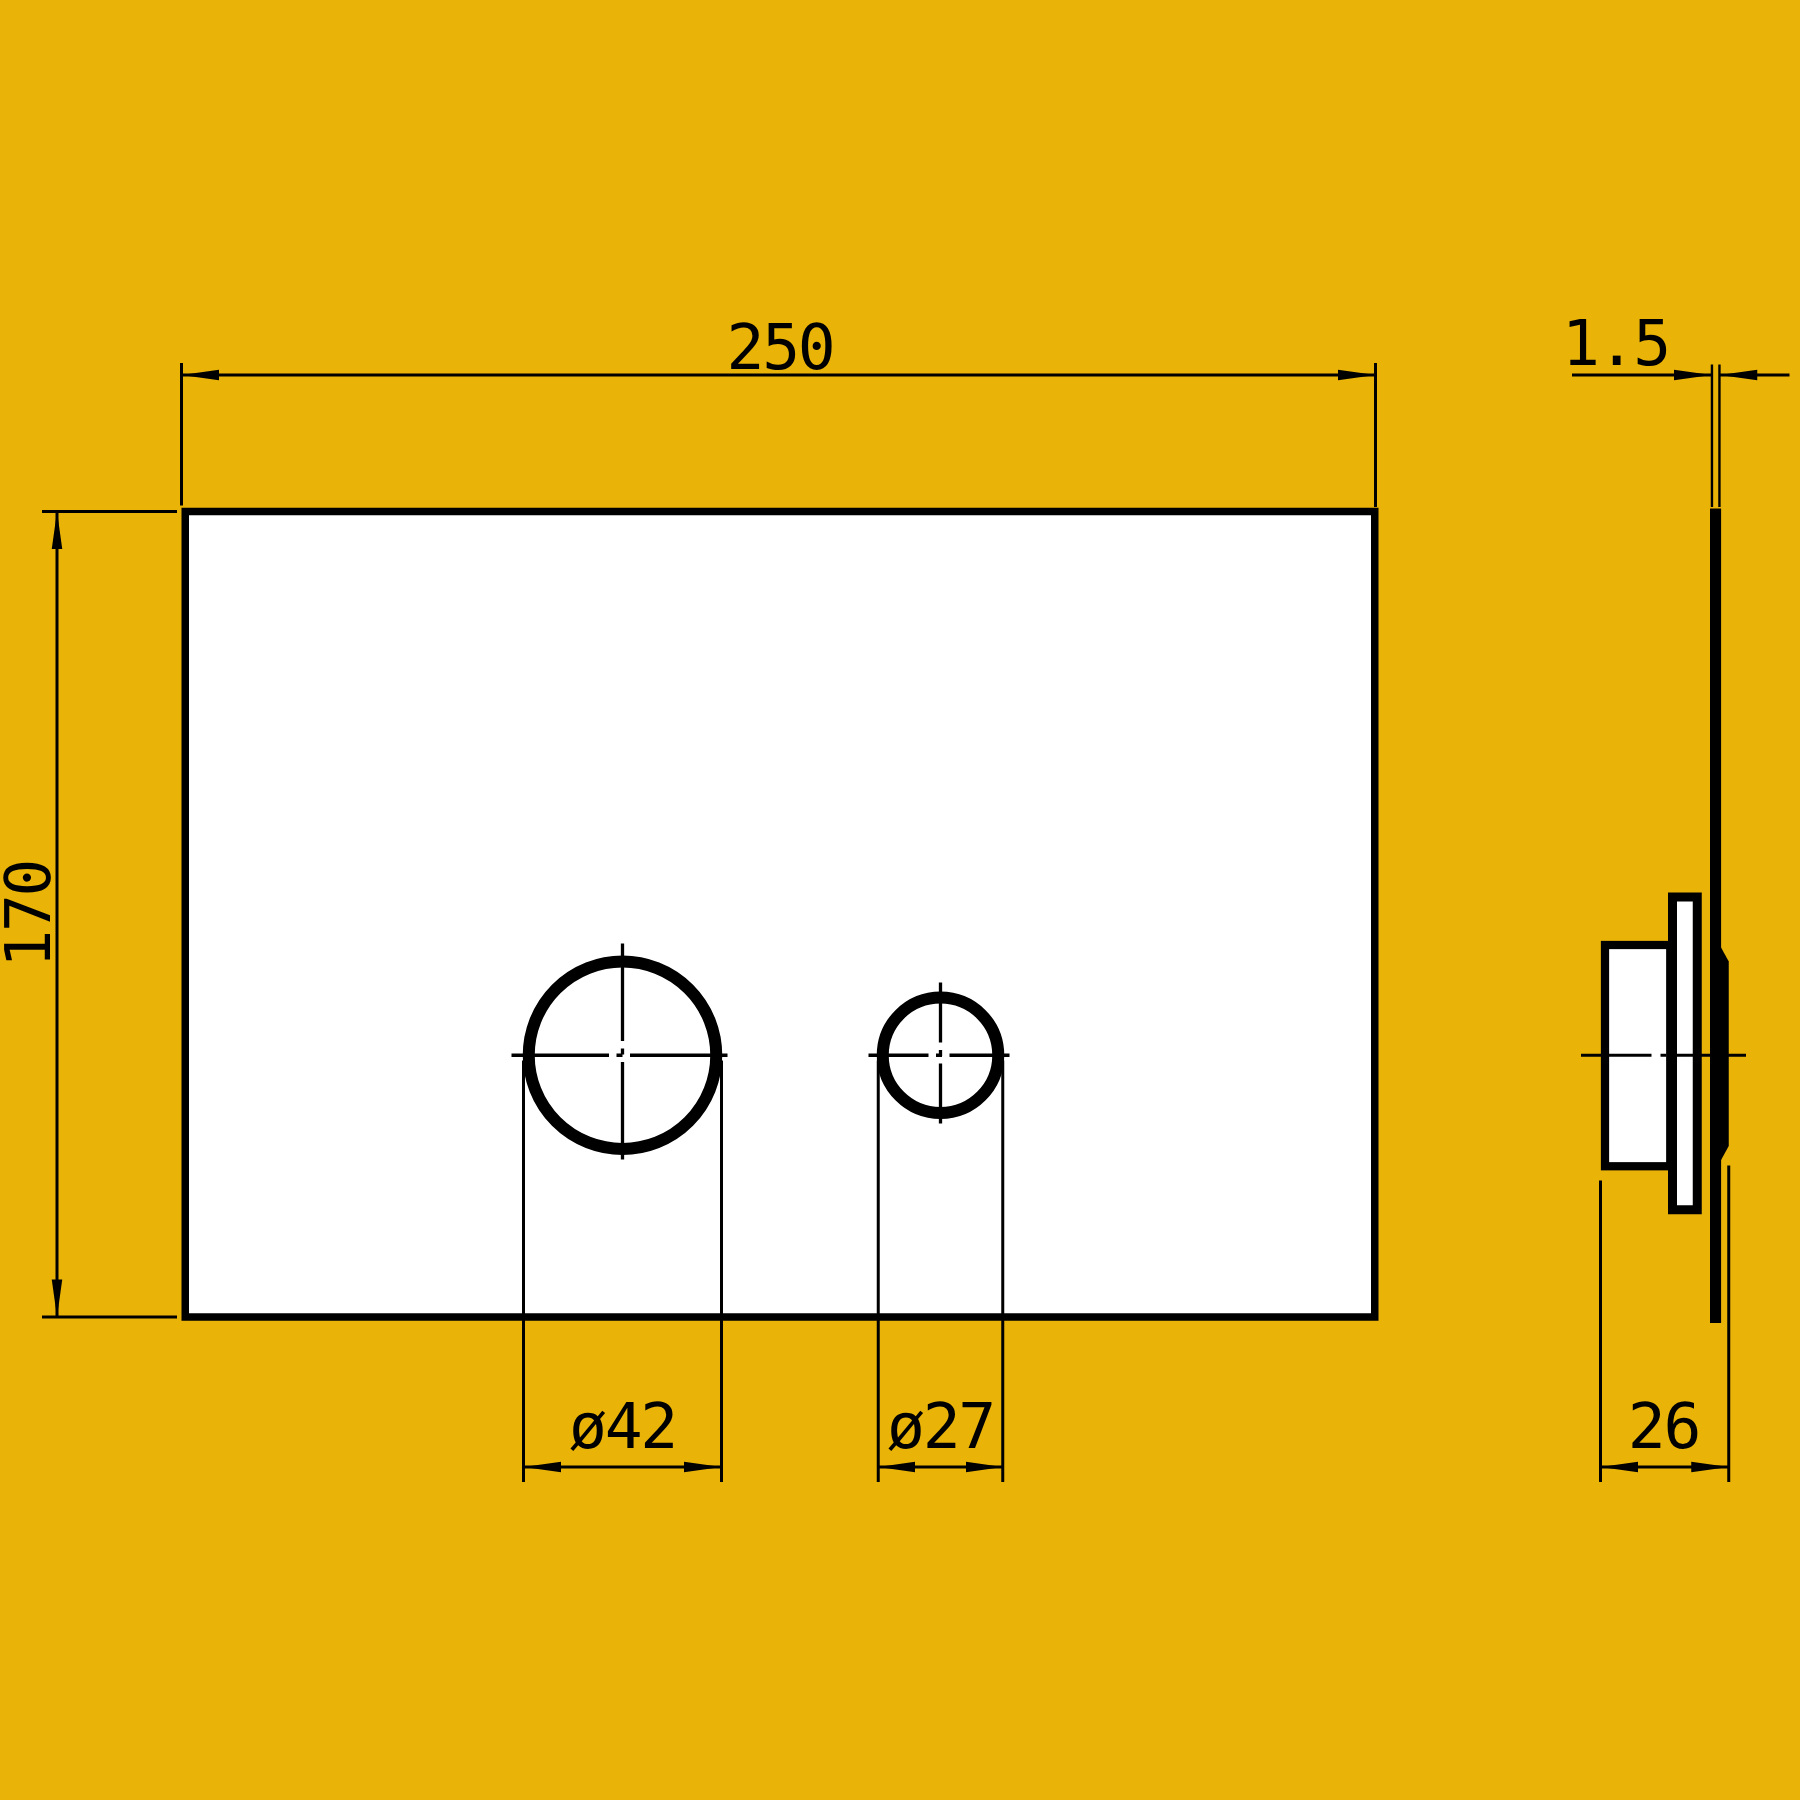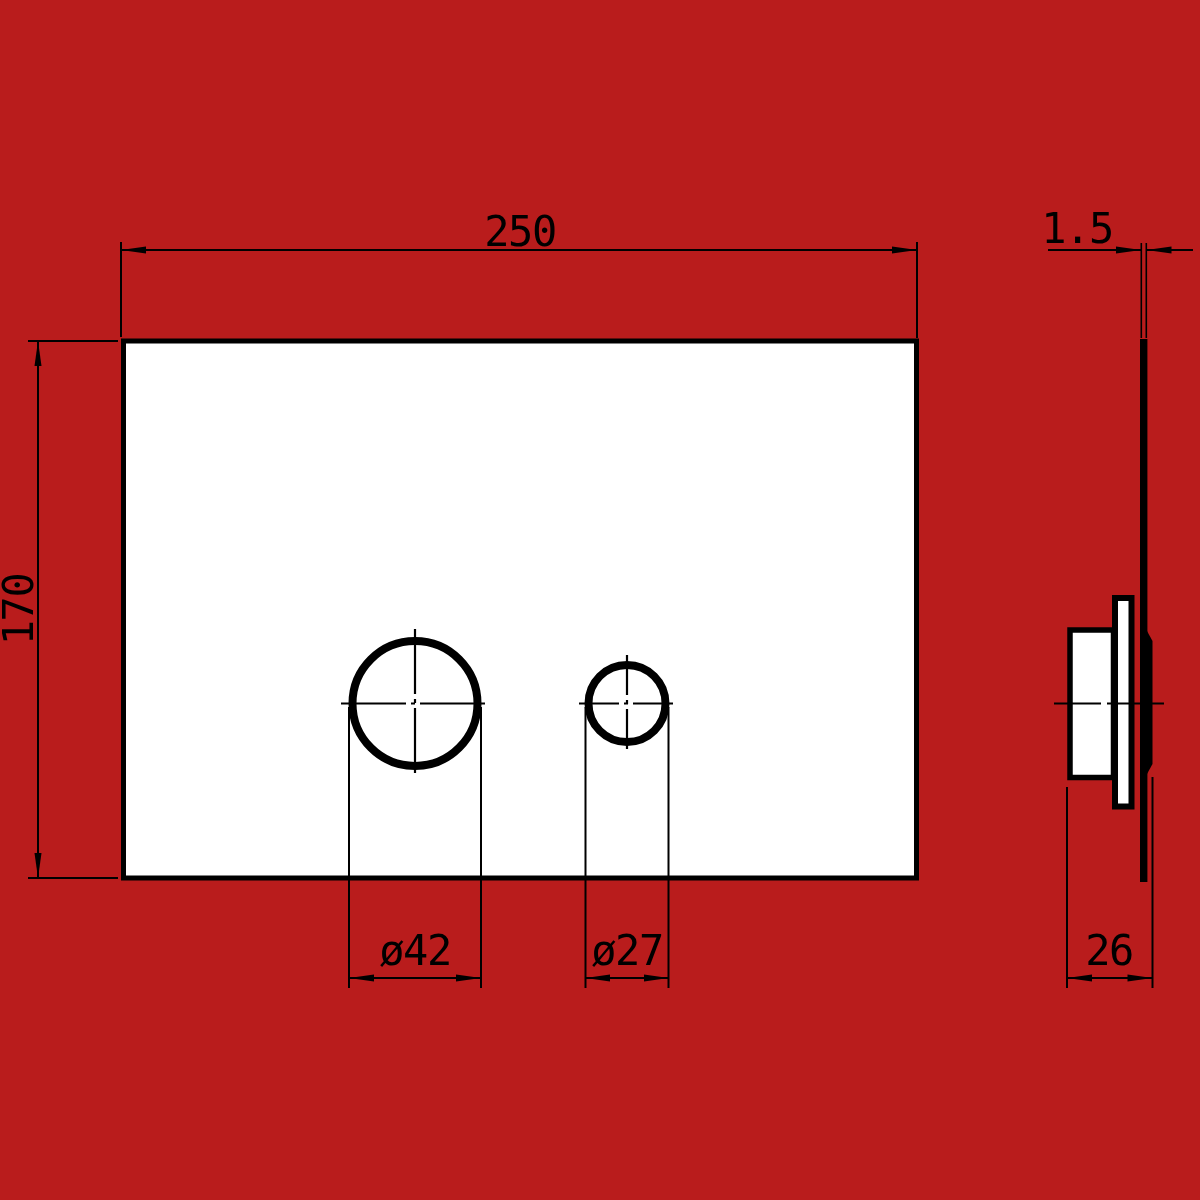--- a/index.html
+++ b/index.html
@@ -4,21 +4,21 @@
 <style>
   html, body {
     margin: 0;
     padding: 0;
     background: #ffffff;
   }
   .canvas {
     position: relative;
     width: 1200px;
     height: 1200px;
-    background: #b91c1c;
+    background: #eab308;
     overflow: hidden;
   }
   svg.drawing {
     display: block;
     width: 1200px;
     height: 1200px;
   }
   .dim-text {
     font-family: "DejaVu Sans Mono", "Liberation Mono", monospace;
     font-size: 42px;

